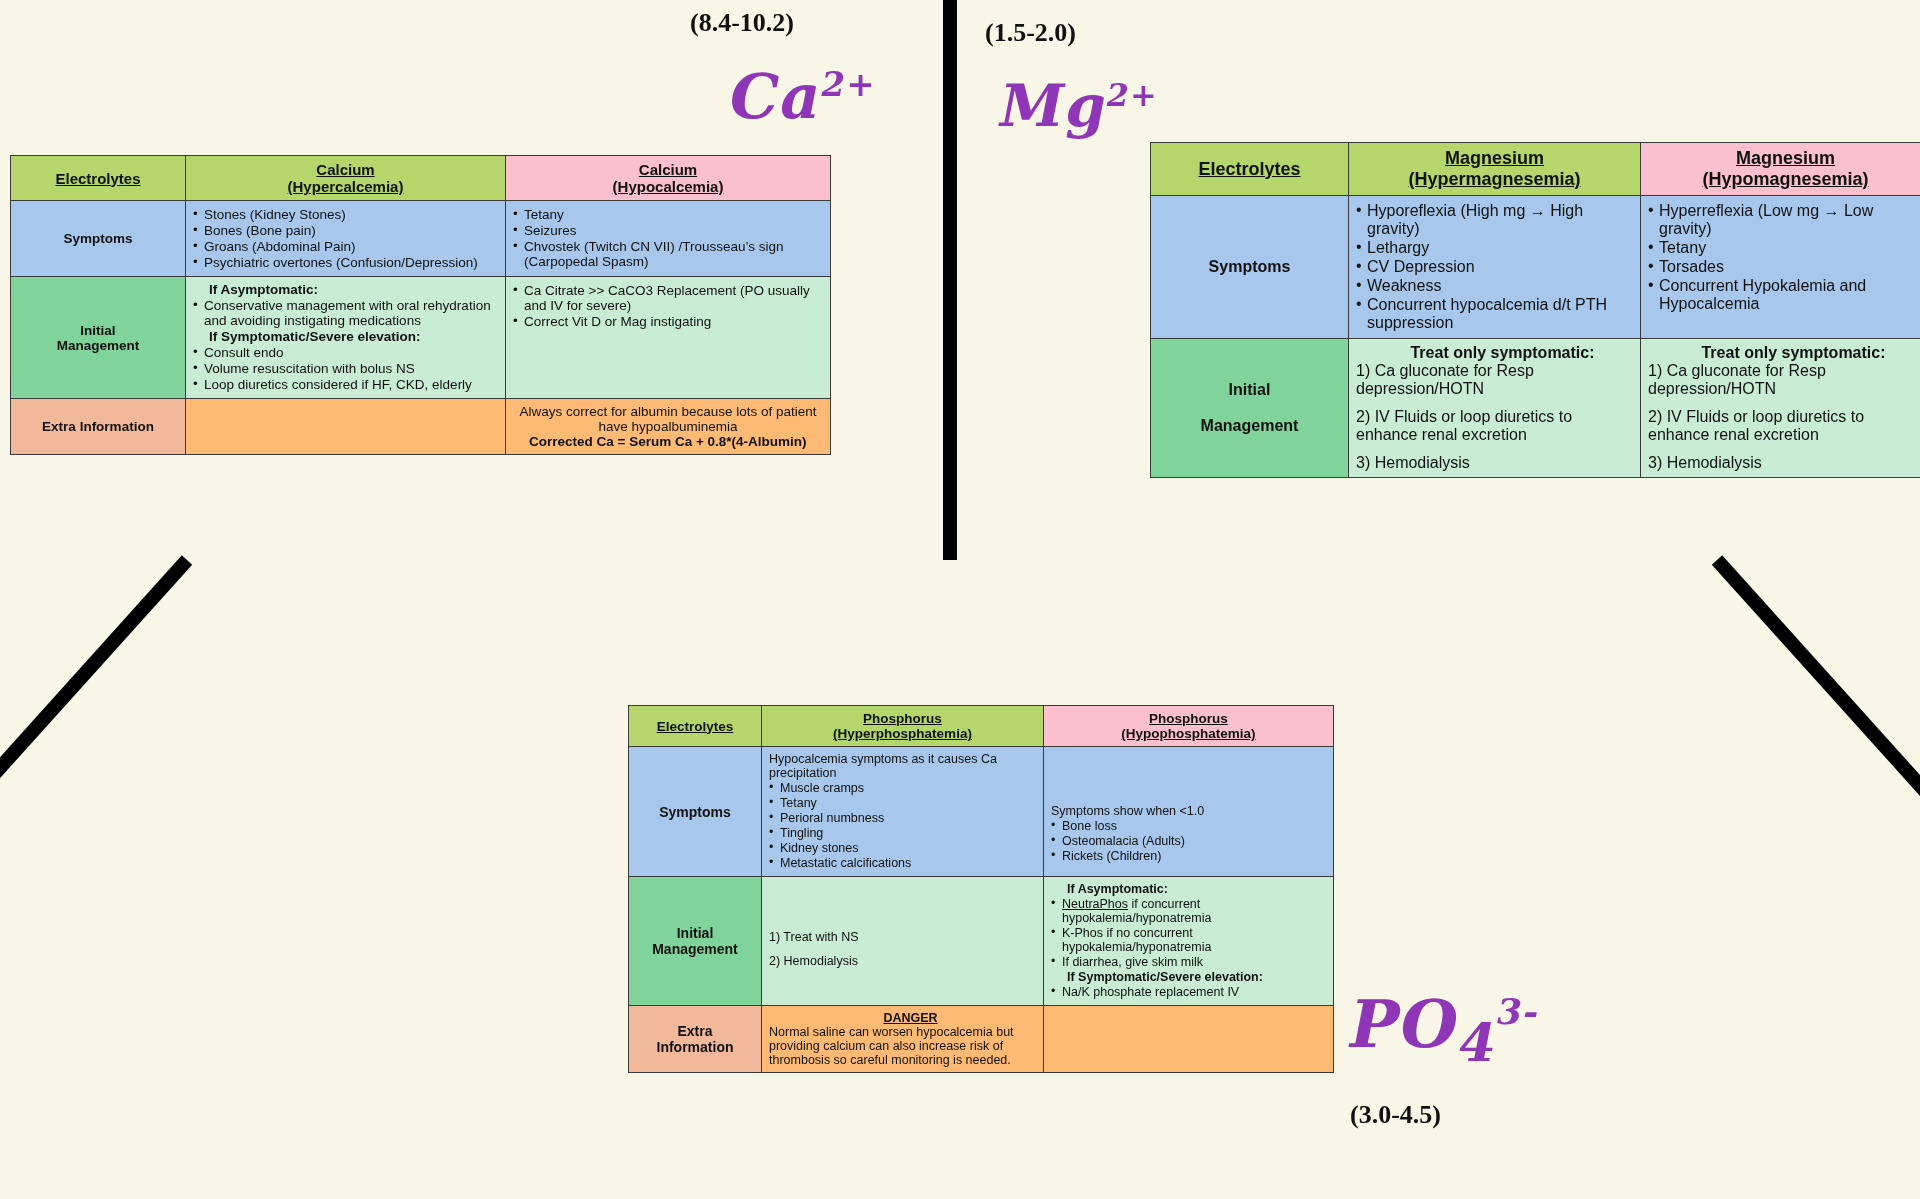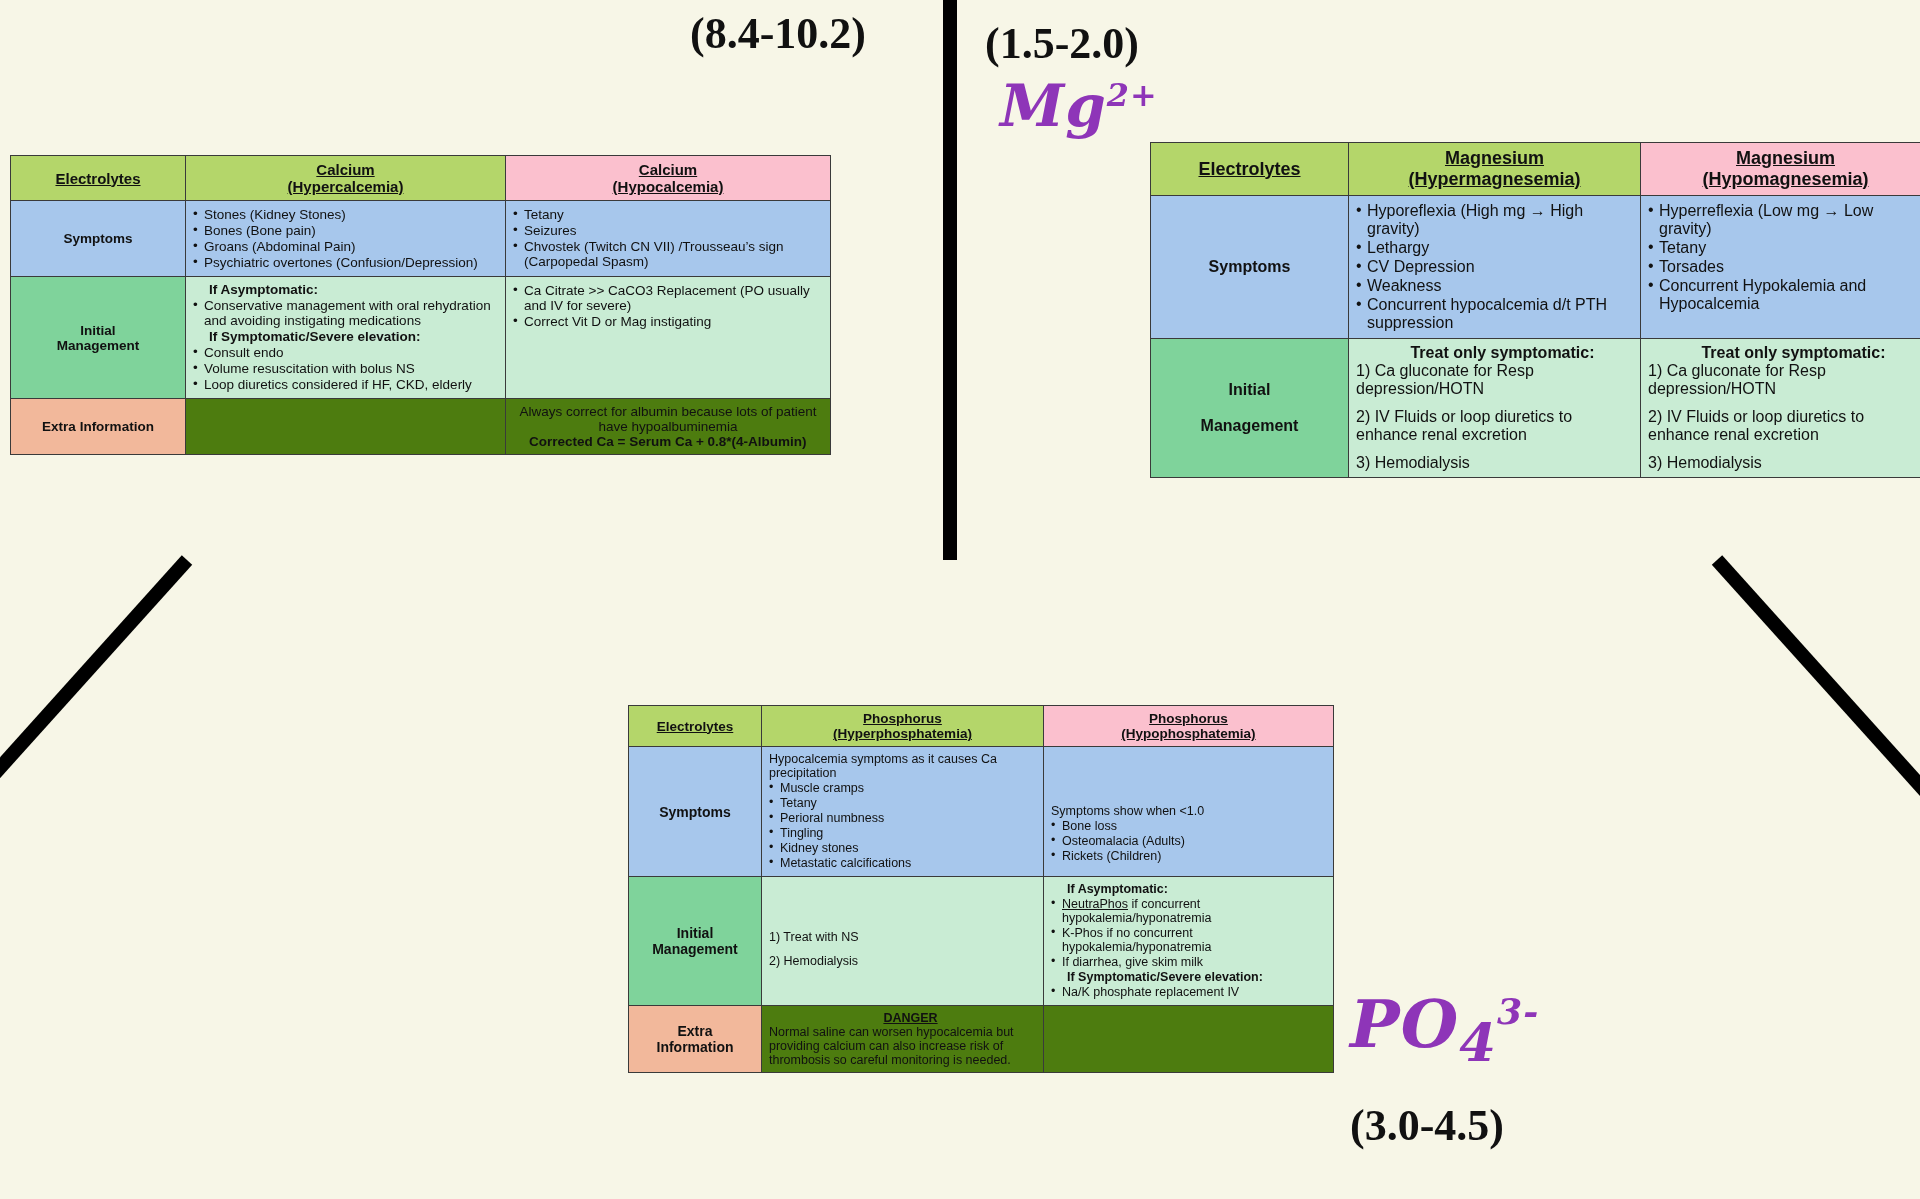--- a/index.html
+++ b/index.html
@@ -16,21 +16,21 @@
   .yline{position:absolute;background:#000;}
   #y-vert{left:943px;top:0px;width:14px;height:560px;}
   #y-left{left:180px;top:560px;width:14px;height:820px;transform-origin:top center;transform:rotate(42deg);}
   #y-right{left:1710px;top:560px;width:14px;height:820px;transform-origin:top center;transform:rotate(-42deg);}
 
   
   .range{
     position:absolute;
     font-family:"Liberation Serif", serif;
     font-weight:bold;
-    font-size:44px;
+    font-size:26px;
     color:#111;
     white-space:nowrap;
   }
   .ion{
     position:absolute;
     font-family:"DejaVu Serif", serif;
     font-style:italic;
     font-weight:bold;
     color:#8e35b8;
     white-space:nowrap;
@@ -48,21 +48,21 @@
   }
   .hdr-elec{background:#b4d66a;font-weight:bold;text-align:center;text-decoration:underline;}
   .hdr-high{background:#b4d66a;font-weight:bold;text-align:center;}
   .hdr-low{background:#fbc0ce;font-weight:bold;text-align:center;}
   .hdr-high u,.hdr-low u{text-decoration:underline;}
   .row-lbl-sym{background:#a7c7ec;font-weight:bold;text-align:center;}
   .row-lbl-mgmt{background:#7fd39b;font-weight:bold;text-align:center;margin-top:40px;}
   .row-lbl-extra{background:#f2b89b;font-weight:bold;text-align:center;}
   .cell-sym{background:#a7c7ec;vertical-align:top;text-align:left;}
   .cell-mgmt{background:#c9ecd4;vertical-align:top;text-align:left;}
-  .cell-extra{background:#4d7c0f;vertical-align:top;text-align:left;}
+  .cell-extra{background:#fdba74;vertical-align:top;text-align:left;}
   ul{margin:0;padding:0;list-style:none;}
   li{position:relative;padding-left:11px;margin:1px 0;}
   li:before{content:"\2022";position:absolute;left:0;top:-1px;}
   .b{font-weight:bold;padding-left:16px;}
   .u{text-decoration:underline;}
   .ctr{text-align:center;}
   .sp{height:10px;}
 
   
   #tbl-calcium{left:10px;top:155px;width:820px;font-size:13.5px;}
@@ -89,20 +89,23 @@
 </head>
 <body>
 
 <div class="canvas">
 
   <div class="yline" id="y-vert"></div>
   <div class="yline" id="y-left"></div>
   <div class="yline" id="y-right"></div>
 
   <div class="range" style="left:690px;top:8px;">(8.4-10.2)</div>
+  <div class="ion" style="left:730px;top:60px;font-size:62px;">
+    <span>Ca</span><sup>2+</sup>
+  </div>
 
   <div class="range" style="left:985px;top:18px;">(1.5-2.0)</div>
   <div class="ion" style="left:1000px;top:72px;font-size:58px;">
     <span>Mg</span><sup>2+</sup>
   </div>
 
   <div class="ion" style="left:1350px;top:985px;font-size:66px;">
     <span>PO</span><span style="font-size:.8em;vertical-align:sub;">4</span><sup>3-</sup>
   </div>
   <div class="range" style="left:1350px;top:1100px;">(3.0-4.5)</div>

